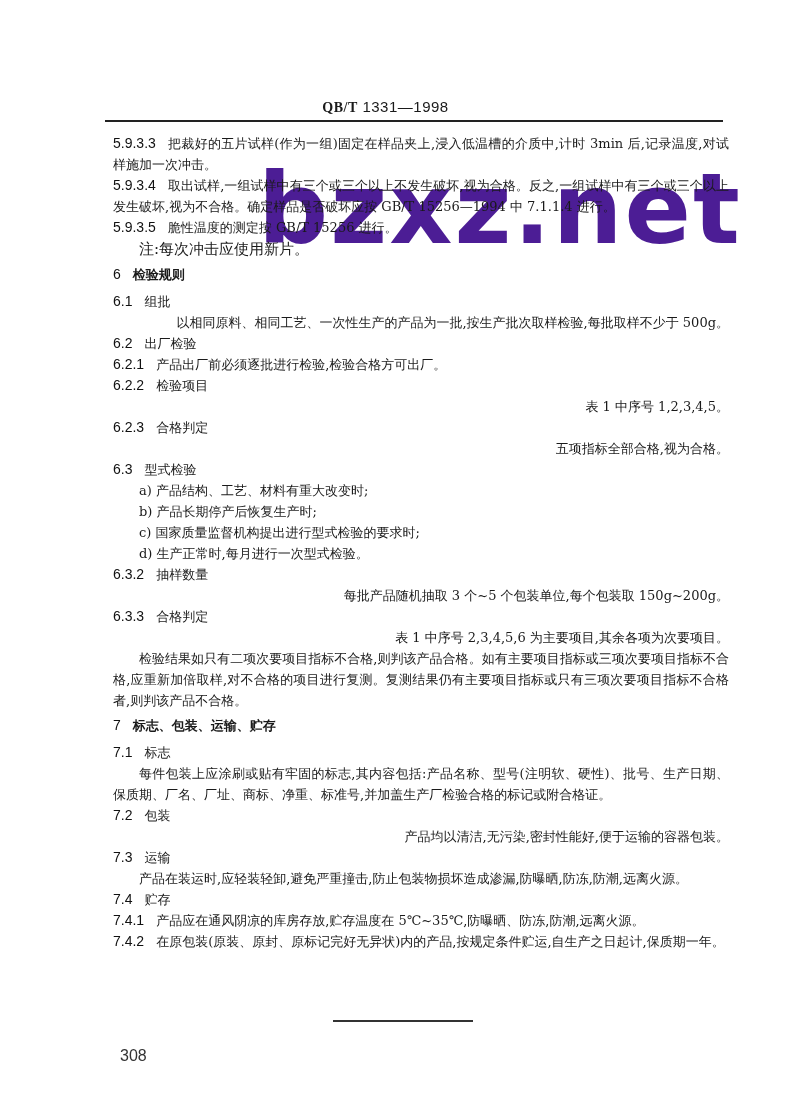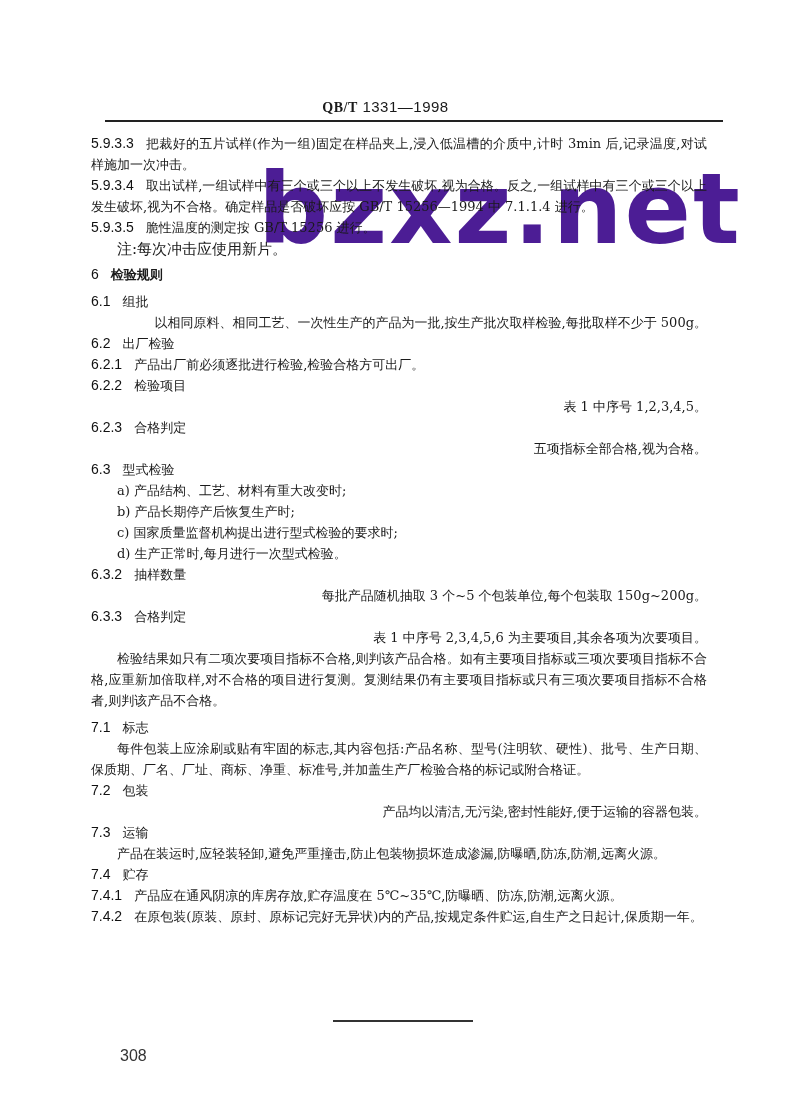--- a/index.html
+++ b/index.html
@@ -18,21 +18,21 @@
     position: absolute; left: 0; top: 98px; width: 771px; text-align: center;
     font-family: "Liberation Sans Narrow", "Liberation Sans", sans-serif;
     font-size: 15px; font-weight: normal; letter-spacing: 0.5px; z-index: 1;
   }
   .header .qb { font-family: "Liberation Serif", serif; font-weight: bold; font-size: 14px; }
   .rule-top {
     position: absolute; left: 105px; top: 120px; width: 618px; height: 2px;
     background: #222; z-index: 1;
   }
   .content {
-    position: absolute; left: 91px; top: 133px; width: 616px; z-index: 1;
+    position: absolute; left: 113px; top: 133px; width: 616px; z-index: 1;
     font-size: 13px; line-height: 21px;
   }
   .line { white-space: nowrap; height: 21px; overflow: visible; }
   .p { white-space: normal; text-align: justify; text-align-last: left; }
   .num {
     font-family: "Liberation Sans", sans-serif; font-size: 14px;
     display: inline-block; margin-right: 12px; color: #111;
   }
   .indent { padding-left: 26px; text-align: right; }
   .ind-list { padding-left: 26px; }
@@ -106,20 +106,23 @@
   <div class="line">
     <span class="num">6.3.2</span><span>抽样数量</span>
   </div>
   <div class="line indent">每批产品随机抽取 3 个~5 个包装单位,每个包装取 150g~200g。</div>
   <div class="line">
     <span class="num">6.3.3</span><span>合格判定</span>
   </div>
   <div class="line indent">表 1 中序号 2,3,4,5,6 为主要项目,其余各项为次要项目。</div>
   <div class="p p-block">检验结果如只有二项次要项目指标不合格,则判该产品合格。如有主要项目指标或三项次要项目指标不合格,应重新加倍取样,对不合格的项目进行复测。复测结果仍有主要项目指标或只有三项次要项目指标不合格者,则判该产品不合格。</div>
 
+  <div class="line" style="margin-top:4px">
+    <span class="num">7</span><span class="sec-title">标志、包装、运输、贮存</span>
+  </div>
   <div class="gap"></div>
   <div class="line">
     <span class="num">7.1</span><span>标志</span>
   </div>
   <div class="p p-block">每件包装上应涂刷或贴有牢固的标志,其内容包括:产品名称、型号(注明软、硬性)、批号、生产日期、保质期、厂名、厂址、商标、净重、标准号,并加盖生产厂检验合格的标记或附合格证。</div>
   <div class="line">
     <span class="num">7.2</span><span>包装</span>
   </div>
   <div class="line indent">产品均以清洁,无污染,密封性能好,便于运输的容器包装。</div>
   <div class="line">

